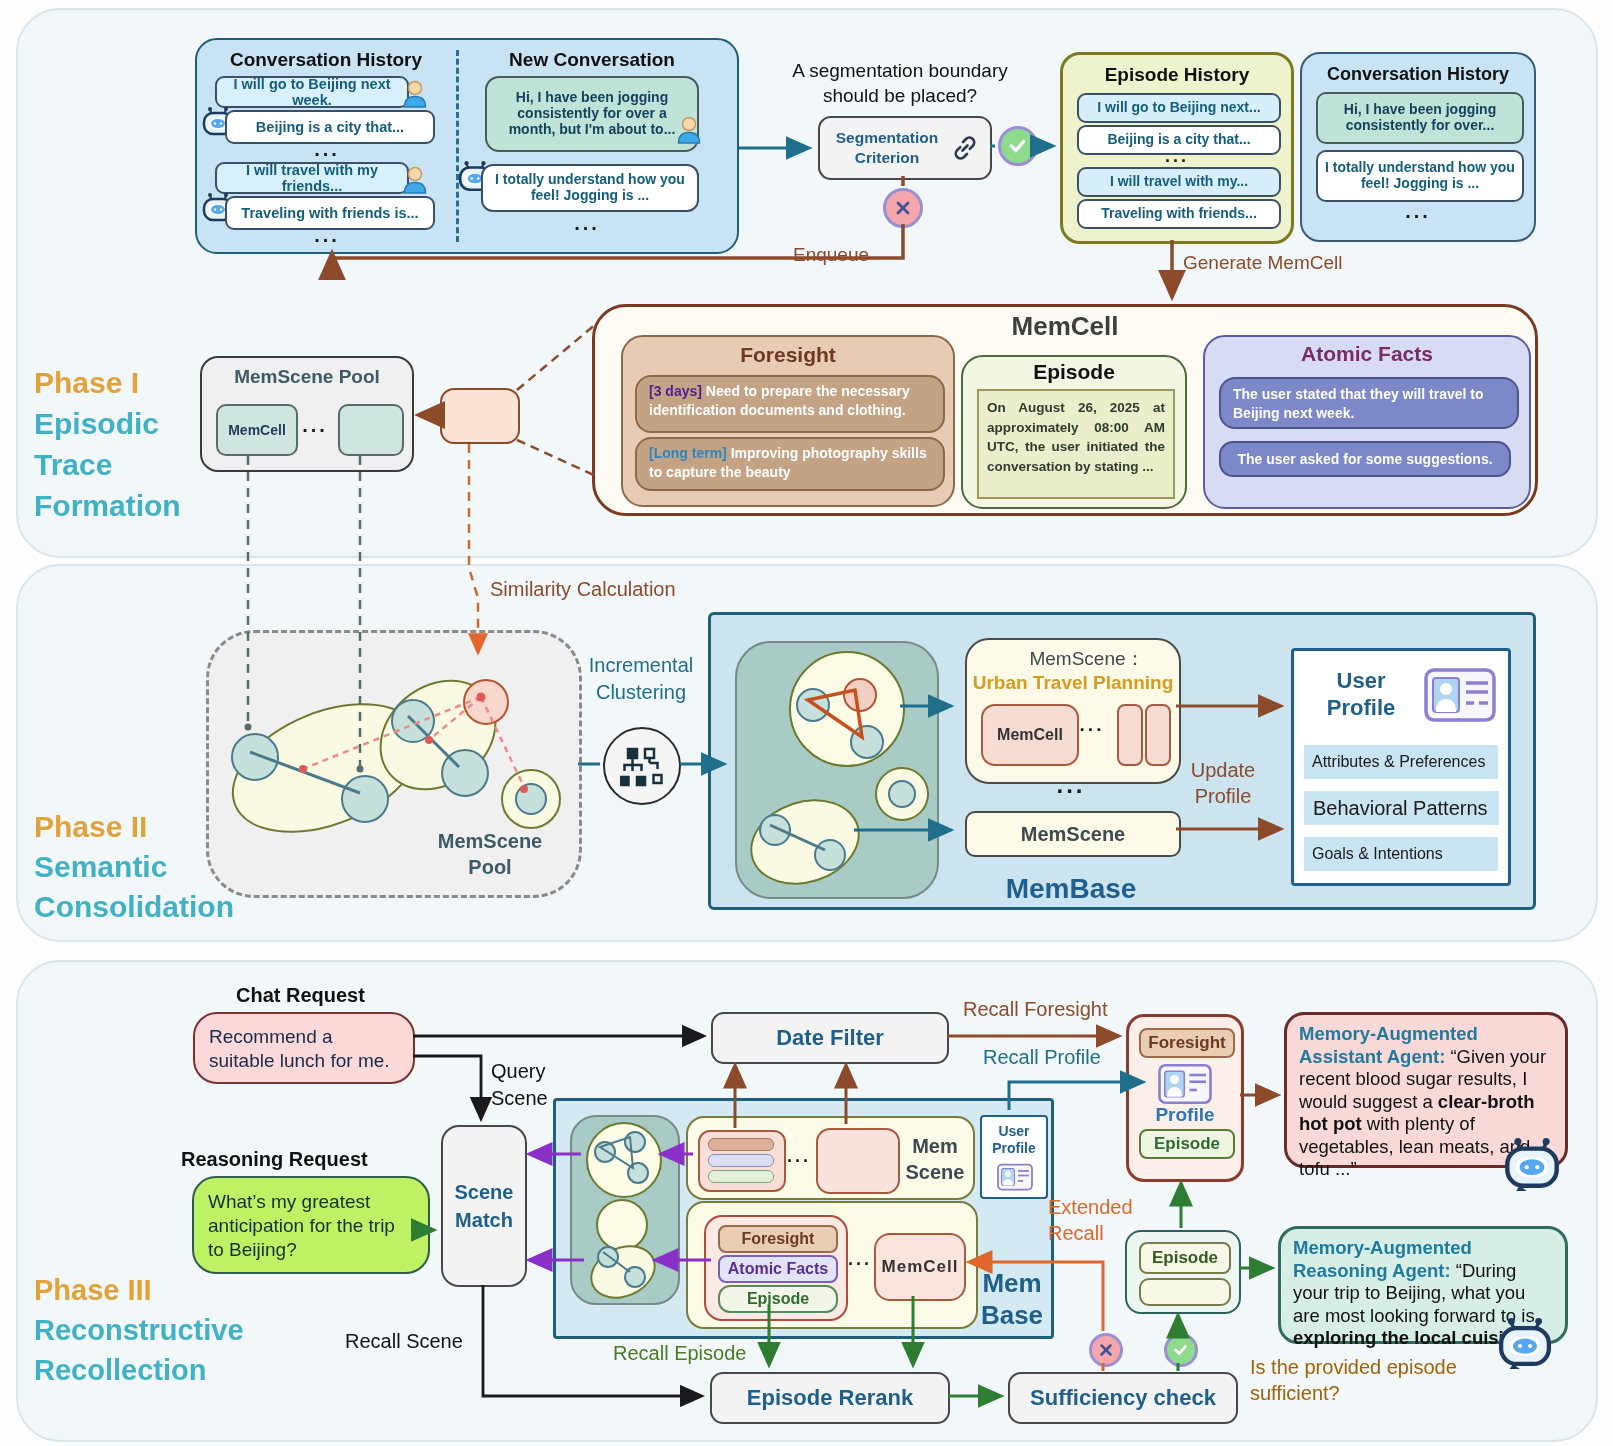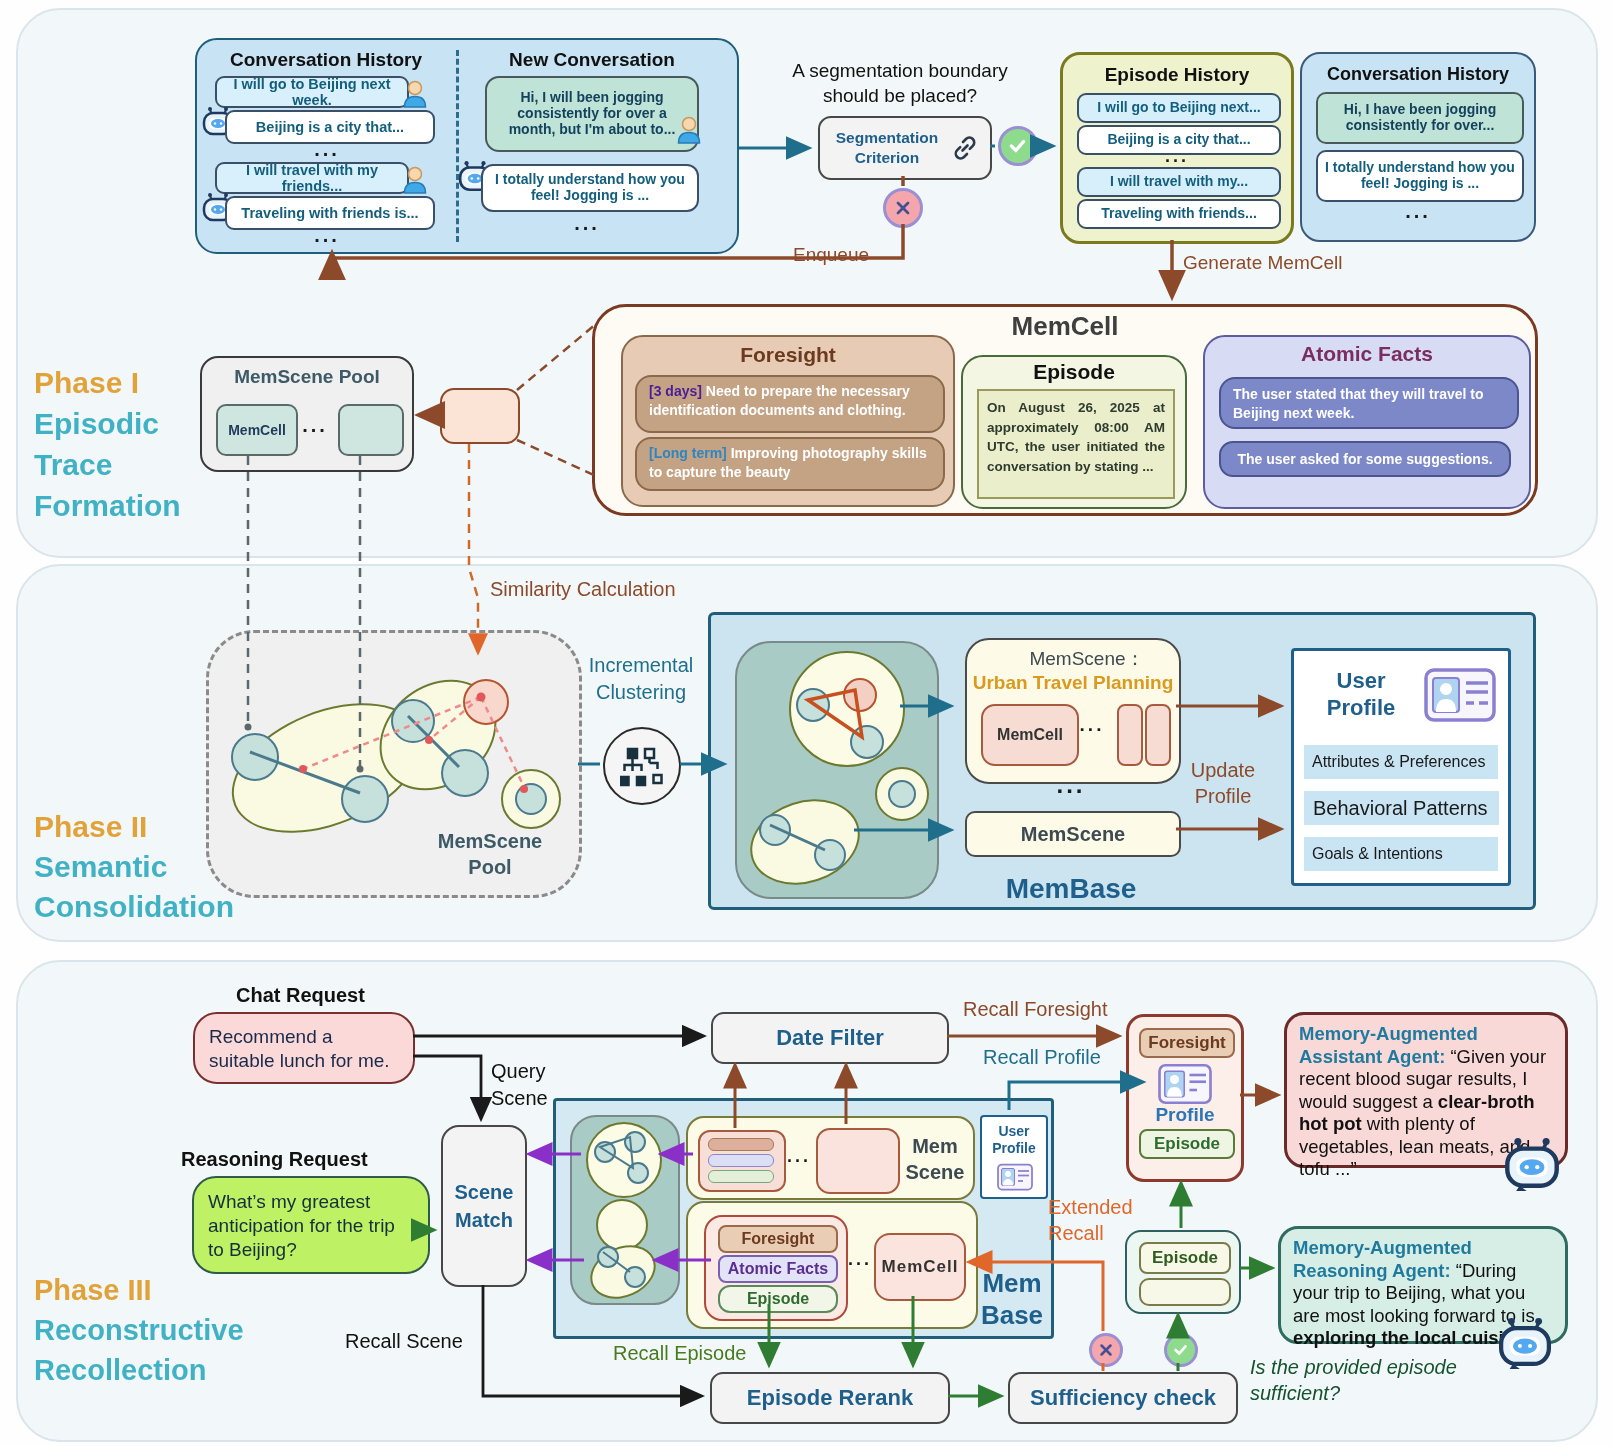--- a/index.html
+++ b/index.html
@@ -72,21 +72,21 @@
           <circle cx="25" cy="3" r="2" fill="#1F3A5F"></circle>
           <rect x="3" y="7" width="28" height="21" rx="9" fill="#E9F3FC" stroke="#1F3A5F" stroke-width="2.5"></rect>
           <rect x="8" y="12" width="18" height="11" rx="5" fill="#fff"></rect>
           <ellipse cx="17" cy="17.5" rx="7" ry="4.5" fill="#54A8F0"></ellipse>
           <circle cx="14" cy="17.5" r="1.2" fill="#fff"></circle>
           <circle cx="20" cy="17.5" r="1.2" fill="#fff"></circle>
         </svg></span>
     <div class="bub ctr" style="left:28px;top:156px;width:206px;height:30px;background:#fff;font-size:14.5px;">Traveling with friends is...</div>
     <div class="abs ctr dots" style="left:80px;top:186px;width:100px;height:18px;font-size:20px;">...</div>
 
-    <div class="bub ctr" style="left:288px;top:36px;width:198px;height:68px;background:#BFE3D6;border-color:#4A5A5A;color:#14425E;font-size:14px;padding:2px 6px;border-radius:14px;">Hi, I will been jogging consistently for over a month, but I'm about to...</div>
+    <div class="bub ctr" style="left:288px;top:36px;width:198px;height:68px;background:#BFE3D6;border-color:#4A5A5A;color:#14425E;font-size:14px;padding:2px 6px;border-radius:14px;">Hi, I have been jogging consistently for over a month, but I'm about to...</div>
     <span class="abs" style="left:480px;top:76px;"><svg viewBox="0 0 24 28" width="24" height="28">
           <circle cx="12" cy="8" r="6.5" fill="#F6D7AE" stroke="#C9995F" stroke-width="1.5"></circle>
           <path d="M1.5 27 Q1.5 16.5 12 16.5 Q22.5 16.5 22.5 27 Z" fill="#3FA9E8" stroke="#2A7AB5" stroke-width="1.5"></path>
         </svg></span>
     <span class="abs" style="left:260px;top:120px;"><svg viewBox="0 0 34 32" width="36" height="34">
           <line x1="9" y1="4" x2="11" y2="8" stroke="#1F3A5F" stroke-width="2"></line>
           <line x1="25" y1="4" x2="23" y2="8" stroke="#1F3A5F" stroke-width="2"></line>
           <circle cx="9" cy="3" r="2" fill="#1F3A5F"></circle>
           <circle cx="25" cy="3" r="2" fill="#1F3A5F"></circle>
           <rect x="3" y="7" width="28" height="21" rx="9" fill="#E9F3FC" stroke="#1F3A5F" stroke-width="2.5"></rect>
@@ -372,21 +372,21 @@
         <circle cx="9" cy="3" r="2" fill="#1F3A5F"></circle>
         <circle cx="25" cy="3" r="2" fill="#1F3A5F"></circle>
         <rect x="3" y="7" width="28" height="21" rx="9" fill="#E9F3FC" stroke="#1F3A5F" stroke-width="2.5"></rect>
         <rect x="8" y="12" width="18" height="11" rx="5" fill="#fff"></rect>
         <ellipse cx="17" cy="17.5" rx="7" ry="4.5" fill="#54A8F0"></ellipse>
         <circle cx="14" cy="17.5" r="1.2" fill="#fff"></circle>
         <circle cx="20" cy="17.5" r="1.2" fill="#fff"></circle>
         <path d="M10 28 l-2 3 h6 z" fill="#1F3A5F"></path>
       </svg></span>
 
-  <div class="abs pre" style="left:1250px;top:1354px;font-size:20px;color:#14532d;line-height:1.3;font-style:italic;">Is the provided episode
+  <div class="abs pre" style="left:1250px;top:1354px;font-size:20px;color:#a16207;line-height:1.3;">Is the provided episode
 sufficient?</div>
 
   <div class="abs gbox ctr" style="left:1008px;top:1372px;width:226px;height:48px;font-size:22px;">Sufficiency check</div>
   <div class="abs gbox ctr" style="left:710px;top:1372px;width:236px;height:48px;font-size:22px;">Episode Rerank</div>
   <div class="abs" style="left:345px;top:1330px;font-size:20px;color:#111;">Recall Scene</div>
   <div class="abs" style="left:613px;top:1342px;font-size:20px;color:#4A7A1F;">Recall Episode</div>
 
   <div class="circ no" style="left:1089px;top:1333px;width:28px;height:28px;">
       <svg viewBox="0 0 20 20" width="18" height="18">
         <path d="M5 5 L15 15 M15 5 L5 15" stroke="#44508F" stroke-width="2.8" stroke-linecap="round"></path>

